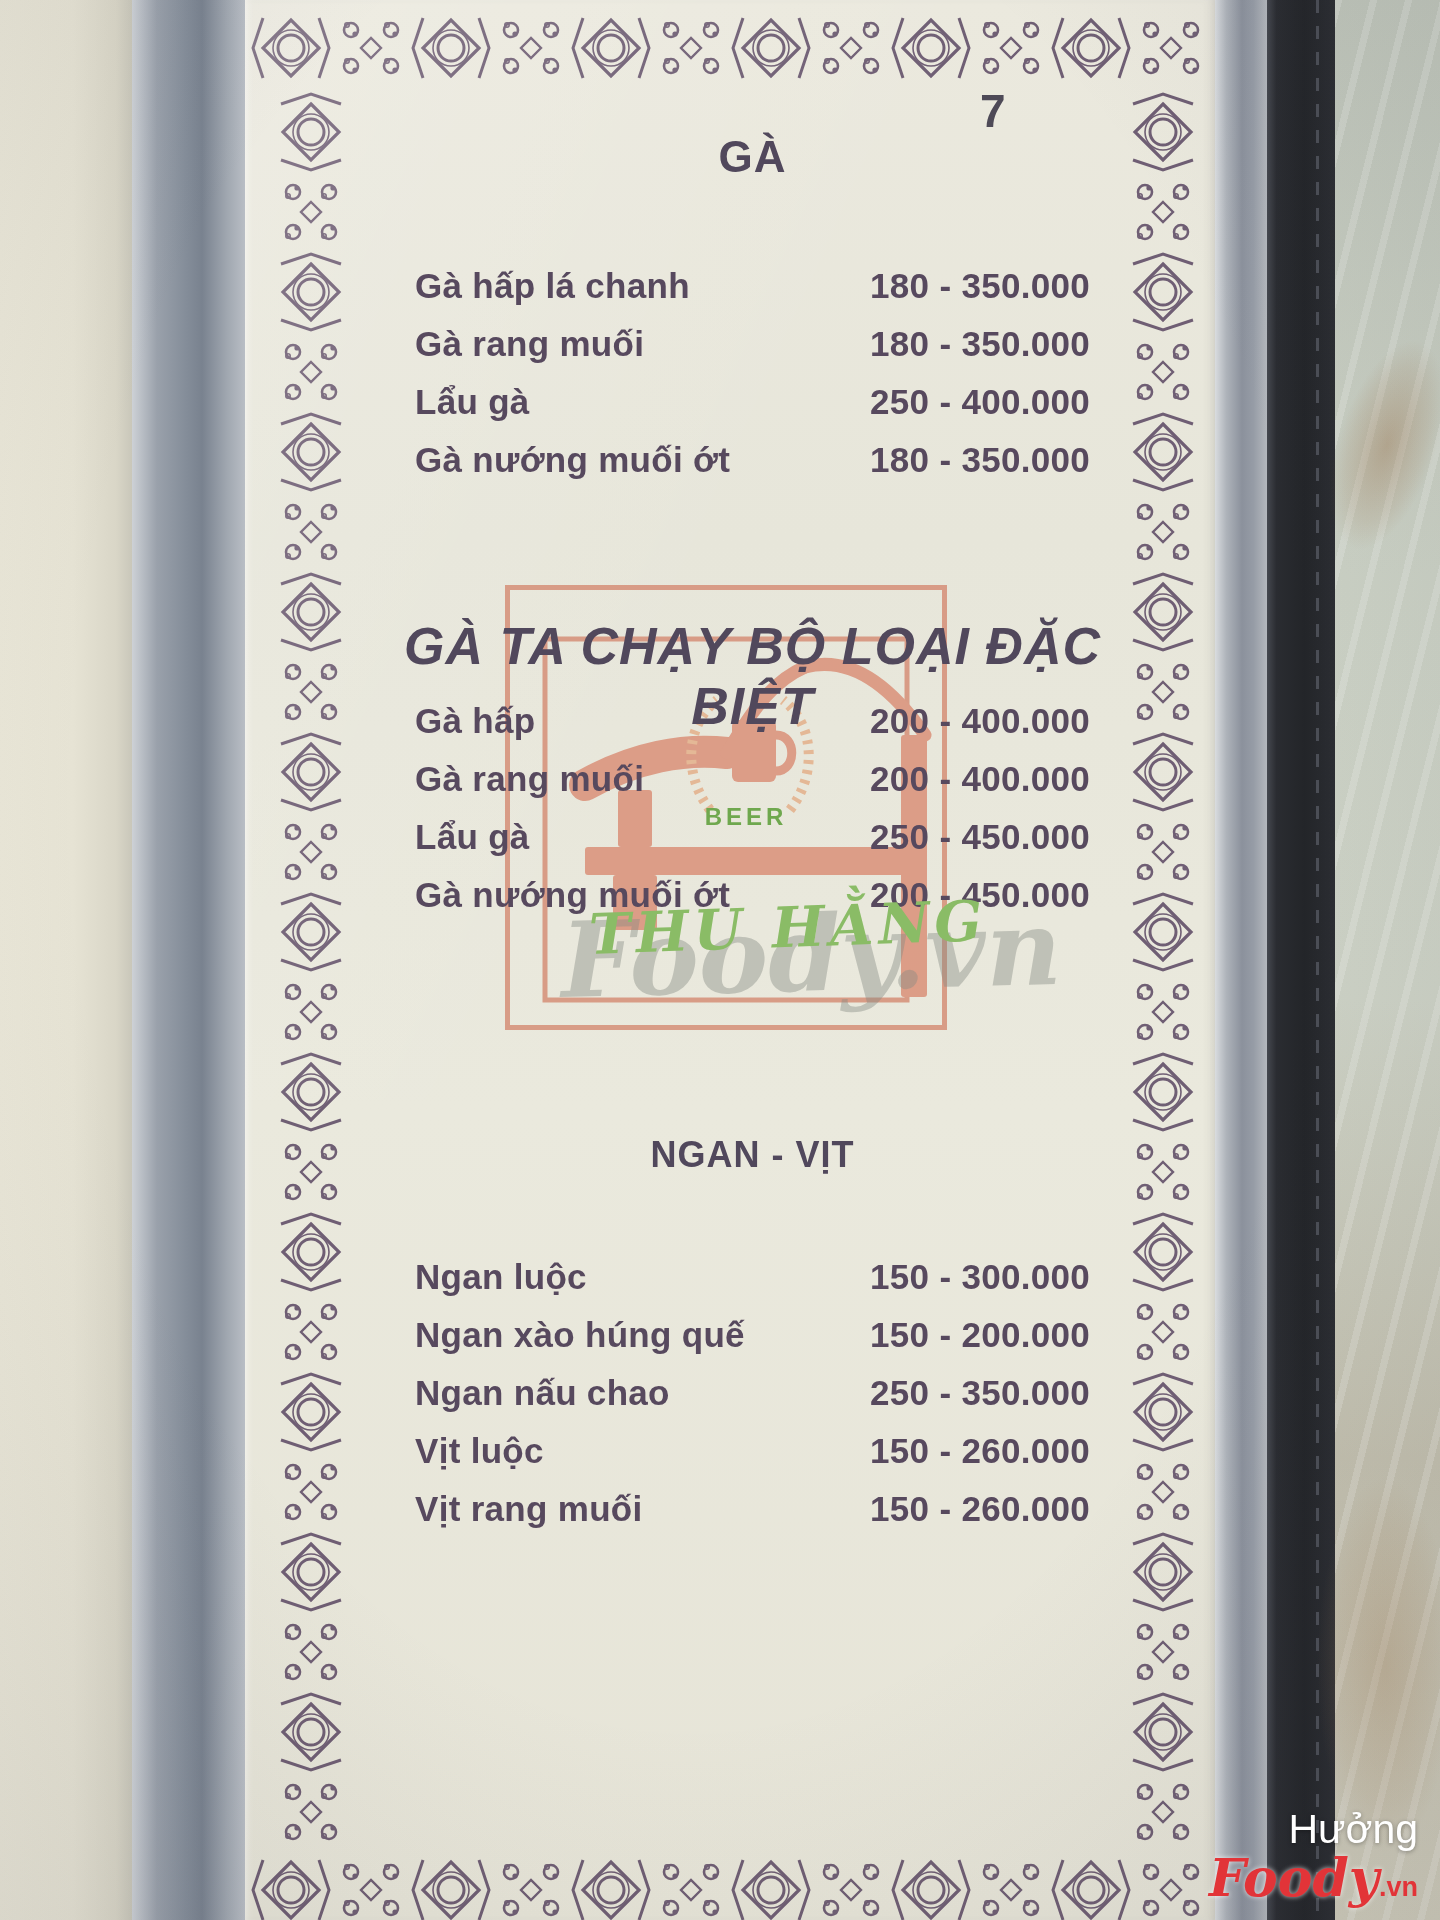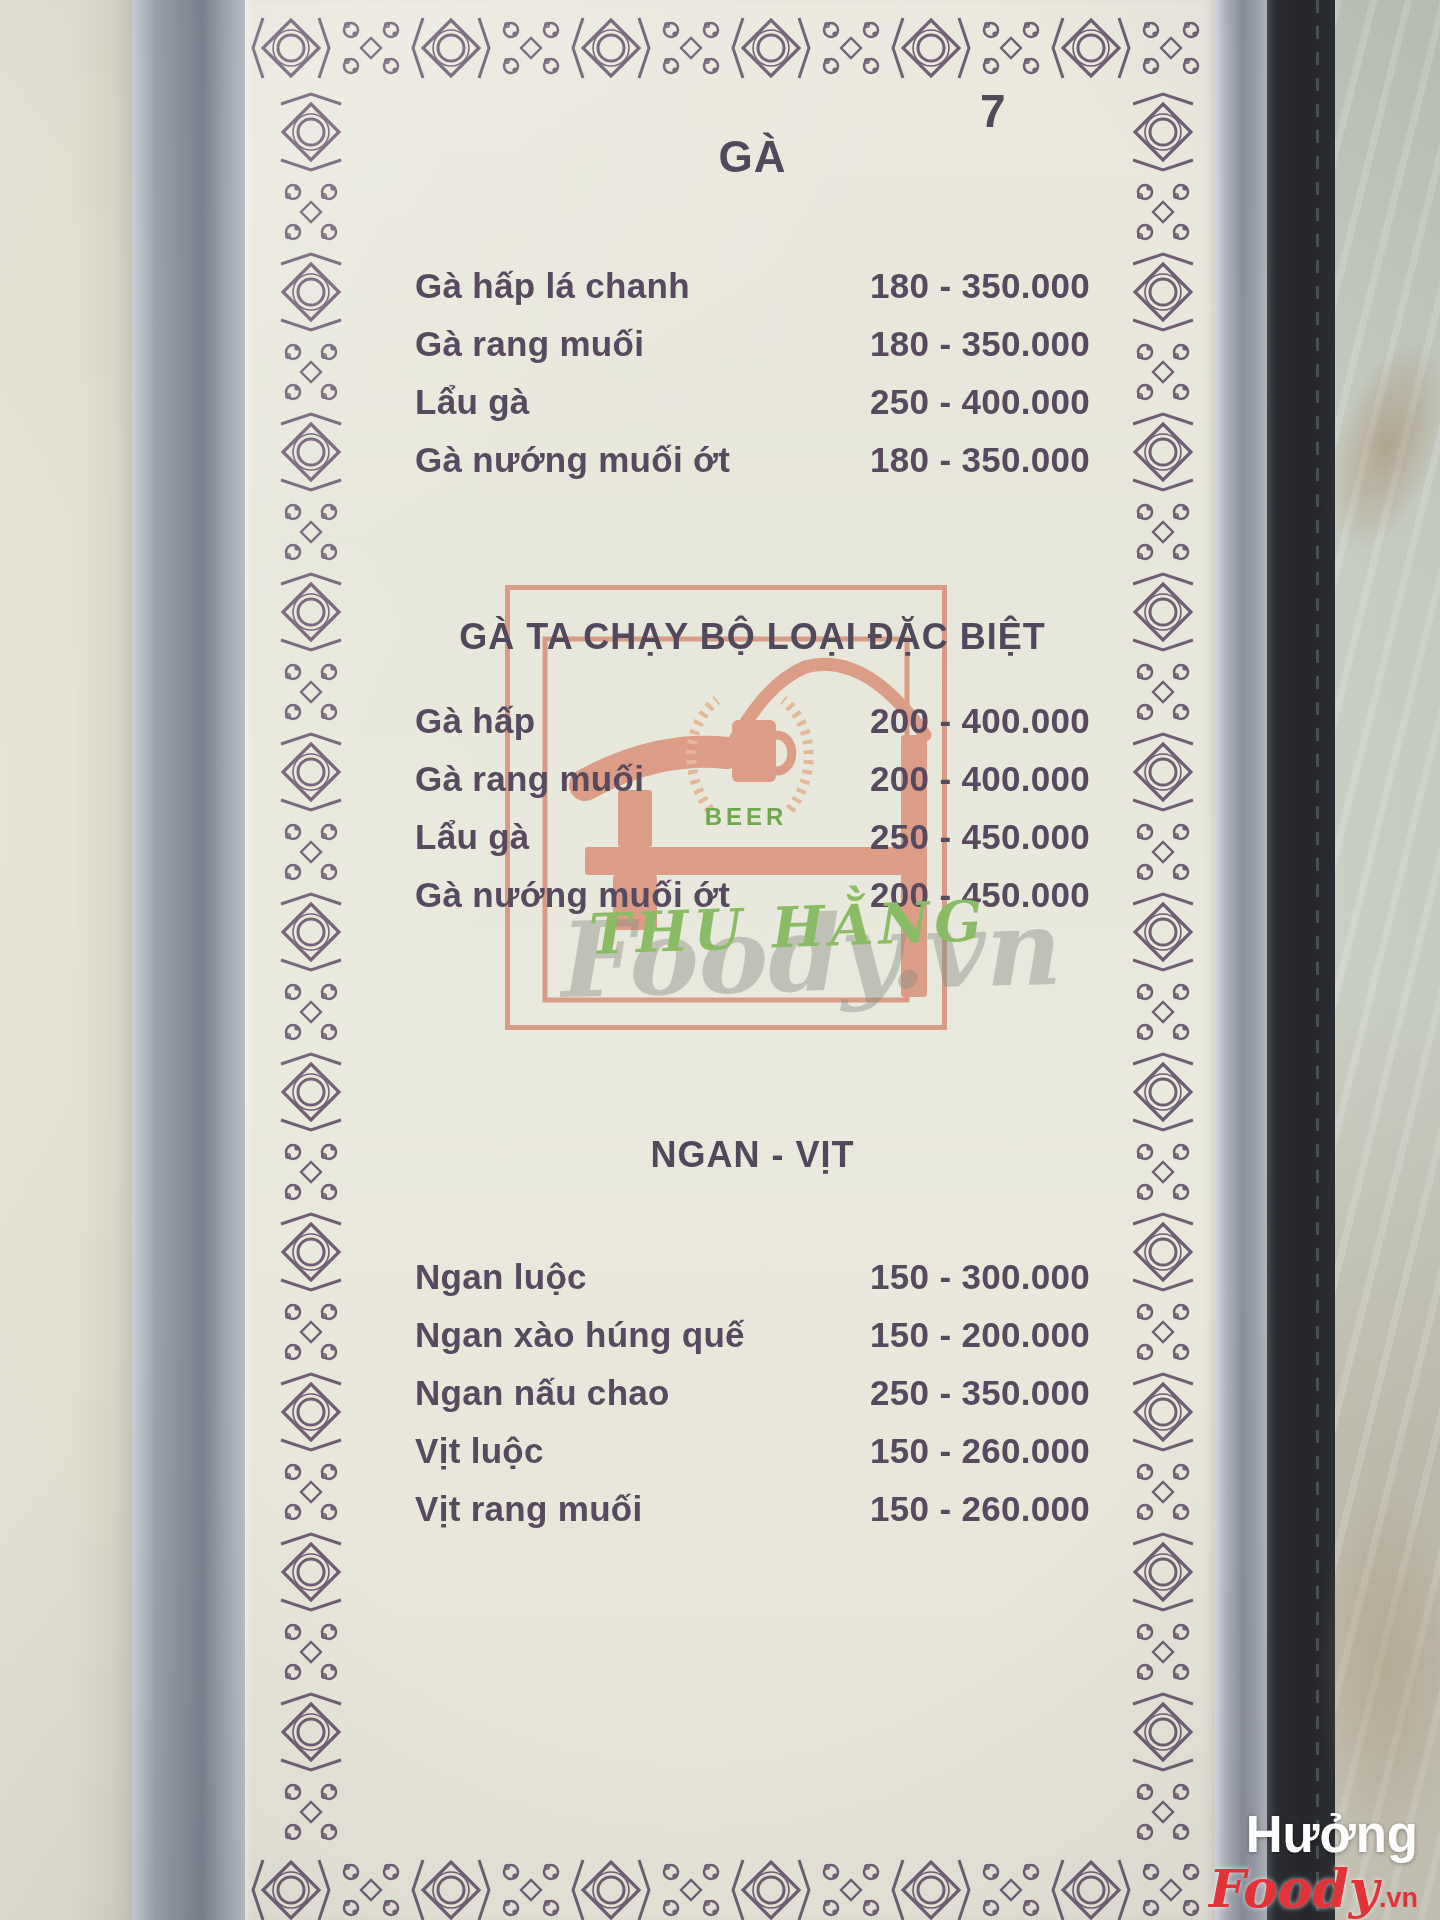--- a/index.html
+++ b/index.html
@@ -39,21 +39,21 @@
   .border-strip{display:flex;overflow:hidden;}
   .border-strip.v{flex-direction:column;}
   .border-strip.h{flex-direction:row;}
   .tile{width:80px;height:80px;flex:0 0 auto;}
   .tile svg{width:100%;height:100%;display:block;opacity:.88;}
   .h .tile svg{transform:rotate(90deg);}
 
   
   .menu-title{color:#51485c;font-weight:700;text-align:center;letter-spacing:1px;z-index:3;}
   .t1{left:170px;top:132px;width:675px;font-size:44px;}
-  .t2{left:110px;top:616px;width:795px;font-size:36px;}
+  .t2{left:110px;top:616px;width:795px;font-size:52px;font-style:italic;}
   .t3{left:170px;top:1134px;width:675px;font-size:36px;}
   .page-no{left:735px;top:84px;width:60px;font-size:46px;font-weight:600;color:#4e4a57;z-index:3;}
   .rows{left:170px;width:675px;z-index:3;}
   .rows-s1{top:266px;}
   .rows-s2{top:701px;}
   .rows-s3{top:1257px;}
   .m-row{display:flex;justify-content:space-between;}
   .rows-s1 .m-row{height:58px;}
   .rows-s2 .m-row{height:58px;}
   .rows-s3 .m-row{height:58px;}
@@ -63,21 +63,21 @@
   .logo-art{left:260px;top:585px;width:442px;height:445px;z-index:1;opacity:.85;}
   .beer-label{left:436px;top:803px;width:130px;text-align:center;font-size:24px;font-weight:700;
     letter-spacing:4px;color:#6fa84e;z-index:2;}
   .thu-hang{left:344px;top:894px;font-family:"DejaVu Serif",serif;font-style:italic;font-weight:700;
     font-size:56px;letter-spacing:5px;color:#8abc66;transform:rotate(-2deg);z-index:5;white-space:nowrap;}
   .foody-center{left:316px;top:890px;width:680px;font-family:"DejaVu Serif",serif;font-style:italic;
     font-weight:700;font-size:104px;color:rgba(134,139,130,.42);transform:rotate(-1.5deg);z-index:4;white-space:nowrap;}
 
   
   .corner-mark{right:22px;top:1808px;text-align:right;z-index:6;line-height:1.05;}
-  .corner-user{font-size:51px;font-weight:700;color:#ffffff;text-shadow:0 1px 4px rgba(0,0,0,.35);}
+  .corner-user{font-size:41px;font-weight:400;color:#ffffff;text-shadow:0 1px 4px rgba(0,0,0,.35);}
   .corner-brand{font-family:"DejaVu Serif",serif;font-style:italic;font-weight:700;font-size:52px;
     color:#e23438;text-shadow:0 0 5px rgba(255,255,255,.75);margin-top:48px;}
   .corner-tld{font-size:27px;font-weight:700;font-style:normal;color:#e23438;}
 </style>
 </head>
 <body>
 
 <div class="canvas">
 
   <div class="abs bg-left"></div>

